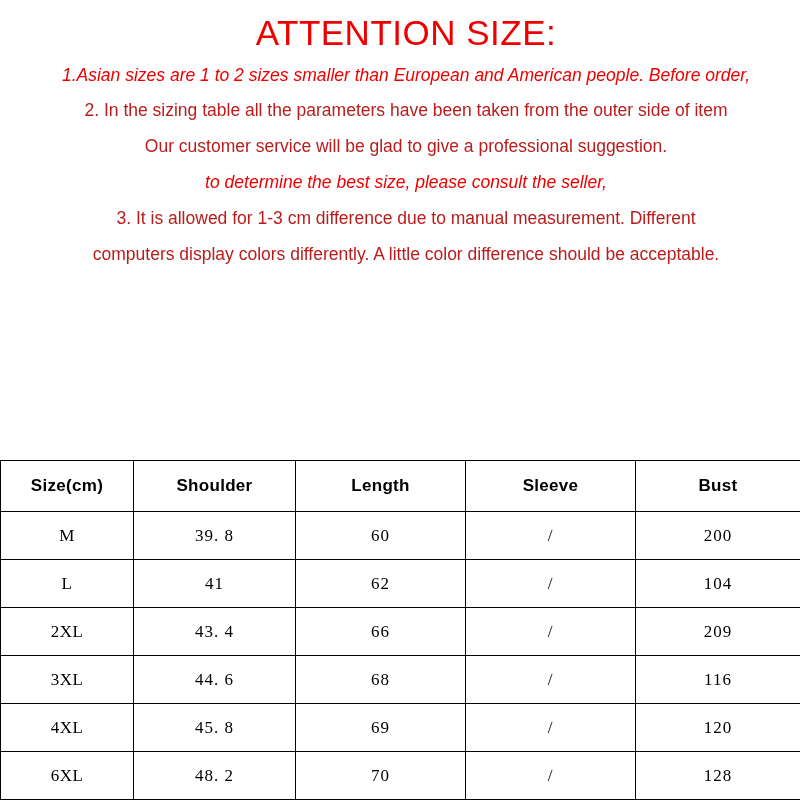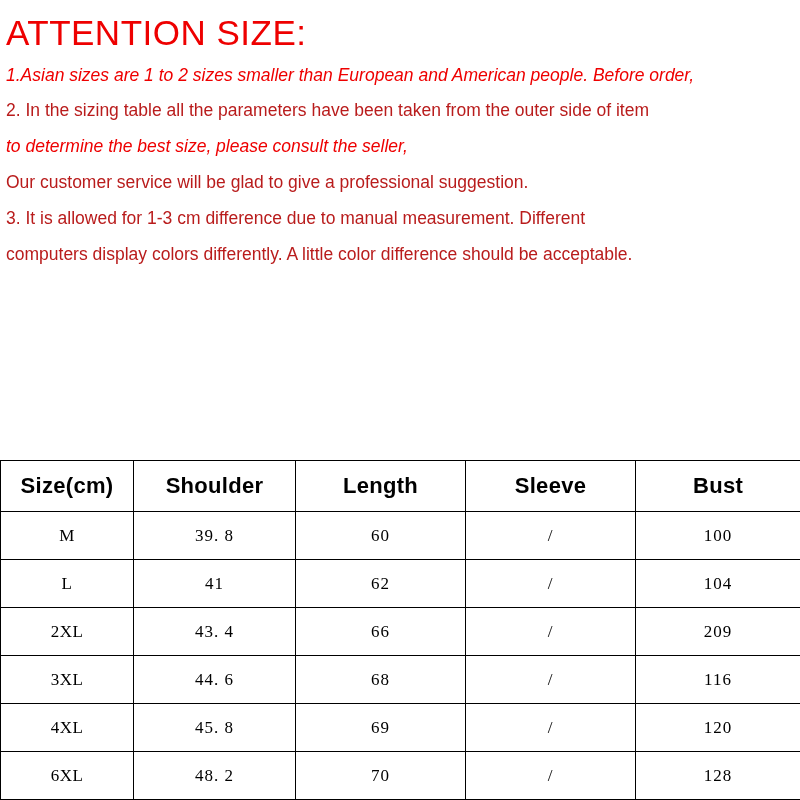--- a/index.html
+++ b/index.html
@@ -14,22 +14,22 @@
     color: #000000;
     overflow: hidden;
   }
   .page {
     width: 800px;
     height: 800px;
     position: relative;
     box-sizing: border-box;
   }
   .notice {
-    padding: 6px 6px 0 6px;
-    text-align: left;
+    padding: 6px 6px 0 18px;
+    text-align: center;
   }
   .notice-title {
     color: #ee0000;
     font-size: 35px;
     letter-spacing: 0.5px;
     margin: 8px 0 10px 0;
     line-height: 1.1;
   }
   .notice-line {
     font-size: 17.5px;
@@ -50,21 +50,21 @@
   }
   table.size-table th,
   table.size-table td {
     border: 1px solid #000000;
     text-align: center;
     font-family: "Liberation Serif", serif;
   }
   table.size-table th {
     font-family: "Liberation Sans", sans-serif;
     font-weight: bold;
-    font-size: 22px;
+    font-size: 17px;
     height: 48px;
     letter-spacing: 0.3px;
   }
   table.size-table td {
     font-size: 17px;
     height: 45px;
     letter-spacing: 1px;
   }
   table.size-table td.size-name {
     letter-spacing: 0.5px;
@@ -77,22 +77,22 @@
 </style>
 </head>
 <body>
 
 <div class="page">
 
   <div class="notice">
     <div class="notice-title">ATTENTION SIZE:</div>
     <div class="notice-line red">1.Asian sizes are 1 to 2 sizes smaller than European and American people. Before order,</div>
     <div class="notice-line black">2. In the sizing table all the parameters have been taken from the outer side of item</div>
+    <div class="notice-line black">Our customer service will be glad to give a professional suggestion.</div>
     <div class="notice-line red">to determine the best size, please consult the seller,</div>
-    <div class="notice-line black">Our customer service will be glad to give a professional suggestion.</div>
     <div class="notice-line black">3. It is allowed for 1-3 cm difference due to manual measurement.  Different</div>
     <div class="notice-line black">computers display colors differently. A little color difference should be acceptable.</div>
   </div>
 
   <table class="size-table">
     <colgroup>
       <col class="c0">
         <col class="c1">
         <col class="c2">
         <col class="c3">
@@ -106,21 +106,21 @@
         <th>Sleeve</th>
         <th>Bust</th>
       </tr>
     </thead>
     <tbody>
       <tr>
         <td class="size-name">M</td>
         <td>39. 8</td>
         <td>60</td>
         <td>/</td>
-        <td>100</td>
+        <td>200</td>
       </tr>
       <tr>
         <td class="size-name">L</td>
         <td>41</td>
         <td>62</td>
         <td>/</td>
         <td>104</td>
       </tr>
       <tr>
         <td class="size-name">2XL</td>

